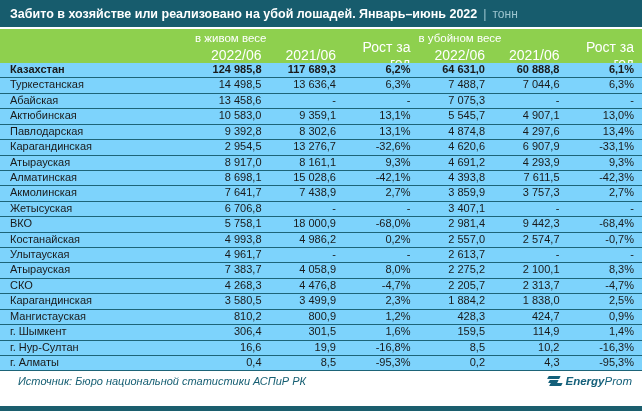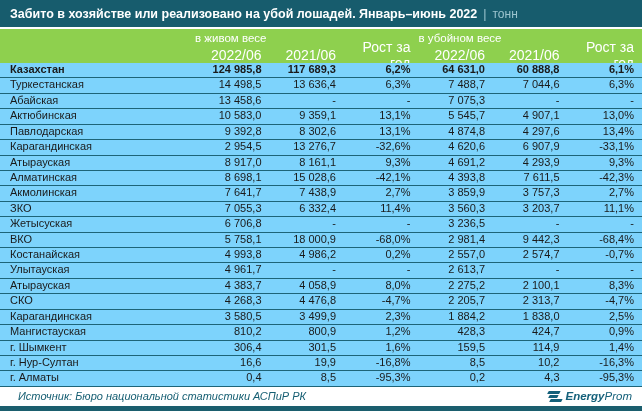--- a/index.html
+++ b/index.html
@@ -159,34 +159,25 @@
       <div class="row">
       <div class="cell region">Акмолинская</div>
       <div class="cell num">7 641,7</div>
       <div class="cell num">7 438,9</div>
       <div class="cell num">2,7%</div>
       <div class="cell num">3 859,9</div>
       <div class="cell num">3 757,3</div>
       <div class="cell num">2,7%</div>
     </div>
       <div class="row">
-      <div class="cell region">ЗКО</div>
-      <div class="cell num">7 055,3</div>
-      <div class="cell num">6 332,4</div>
-      <div class="cell num">11,4%</div>
-      <div class="cell num">3 560,3</div>
-      <div class="cell num">3 203,7</div>
-      <div class="cell num">11,1%</div>
-    </div>
-      <div class="row">
       <div class="cell region">Жетысуская</div>
       <div class="cell num">6 706,8</div>
       <div class="cell num">-</div>
       <div class="cell num">-</div>
-      <div class="cell num">3 236,5</div>
+      <div class="cell num">3 407,1</div>
       <div class="cell num">-</div>
       <div class="cell num">-</div>
     </div>
       <div class="row">
       <div class="cell region">ВКО</div>
       <div class="cell num">5 758,1</div>
       <div class="cell num">18 000,9</div>
       <div class="cell num">-68,0%</div>
       <div class="cell num">2 981,4</div>
       <div class="cell num">9 442,3</div>
@@ -205,21 +196,21 @@
       <div class="cell region">Улытауская</div>
       <div class="cell num">4 961,7</div>
       <div class="cell num">-</div>
       <div class="cell num">-</div>
       <div class="cell num">2 613,7</div>
       <div class="cell num">-</div>
       <div class="cell num">-</div>
     </div>
       <div class="row">
       <div class="cell region">Атырауская</div>
-      <div class="cell num">4 383,7</div>
+      <div class="cell num">7 383,7</div>
       <div class="cell num">4 058,9</div>
       <div class="cell num">8,0%</div>
       <div class="cell num">2 275,2</div>
       <div class="cell num">2 100,1</div>
       <div class="cell num">8,3%</div>
     </div>
       <div class="row">
       <div class="cell region">СКО</div>
       <div class="cell num">4 268,3</div>
       <div class="cell num">4 476,8</div>

